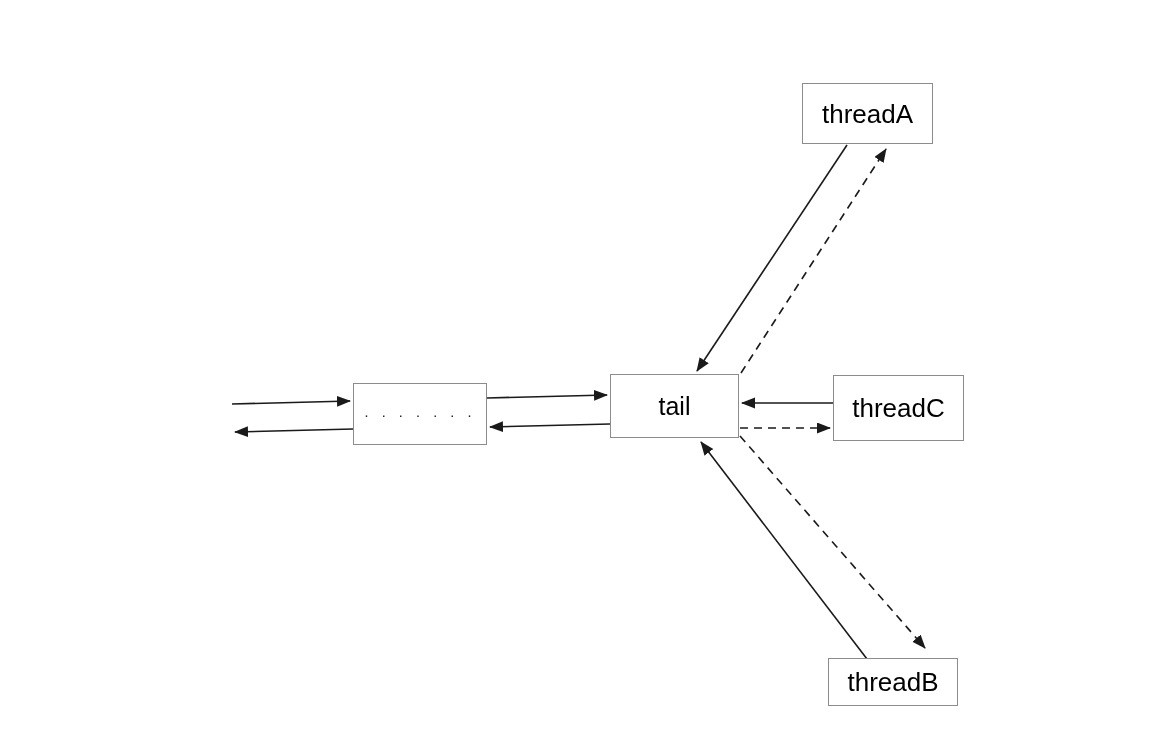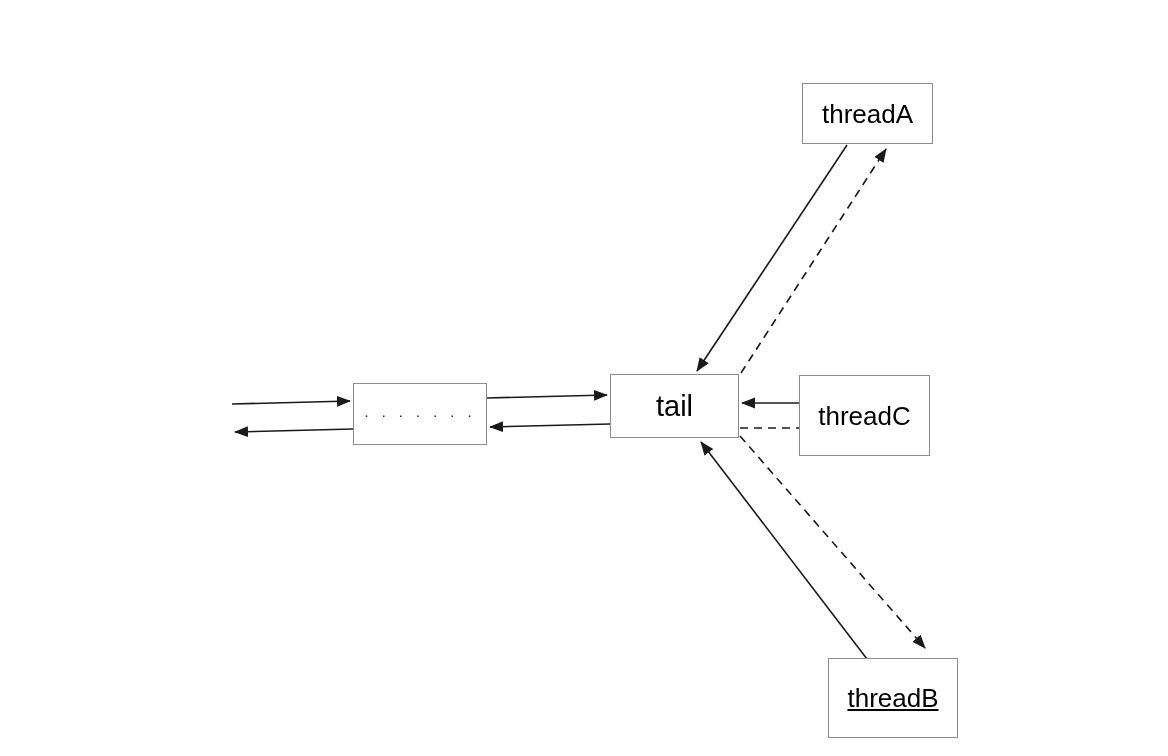--- a/index.html
+++ b/index.html
@@ -31,24 +31,24 @@
     display: flex;
     align-items: center;
     justify-content: center;
     color: #000000;
     font-size: 26px;
     line-height: 1;
     white-space: nowrap;
   }
   #node-head    { left: 102px; top: 383px; width: 130px; height: 63px; }
   #node-middle  { left: 353px; top: 383px; width: 134px; height: 62px; }
-  #node-tail    { left: 610px; top: 374px; width: 129px; height: 64px; font-size: 29px; }
+  #node-tail    { left: 610px; top: 374px; width: 129px; height: 64px; font-size: 25px; }
   #node-threadA { left: 802px; top: 83px;  width: 131px; height: 61px; }
-  #node-threadC { left: 799px; top: 375px; width: 131px; height: 81px; }
-  #node-threadB { left: 828px; top: 658px; width: 130px; height: 80px; text-decoration: underline; }
+  #node-threadC { left: 833px; top: 375px; width: 131px; height: 66px; }
+  #node-threadB { left: 828px; top: 658px; width: 130px; height: 48px; }
   #node-middle .node-label {
     font-size: 15px;
     letter-spacing: 4px;
     color: #222222;
   }
   .edge-solid {
     stroke: #1a1a1a;
     stroke-width: 1.6;
     fill: none;
   }

